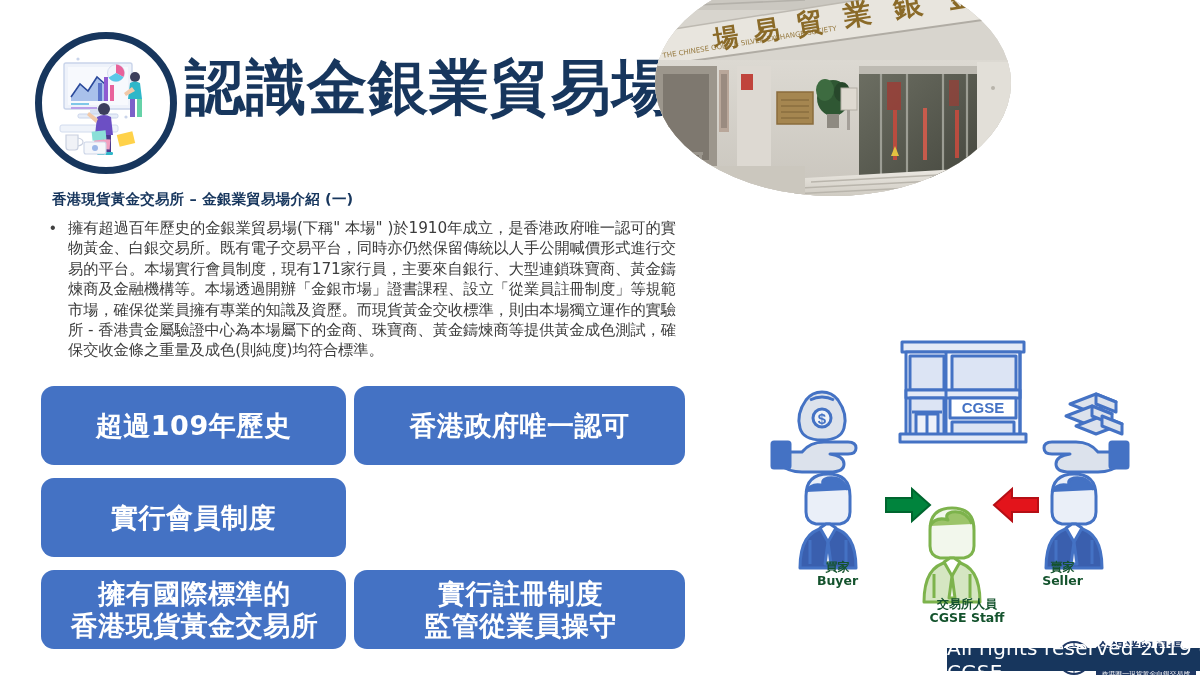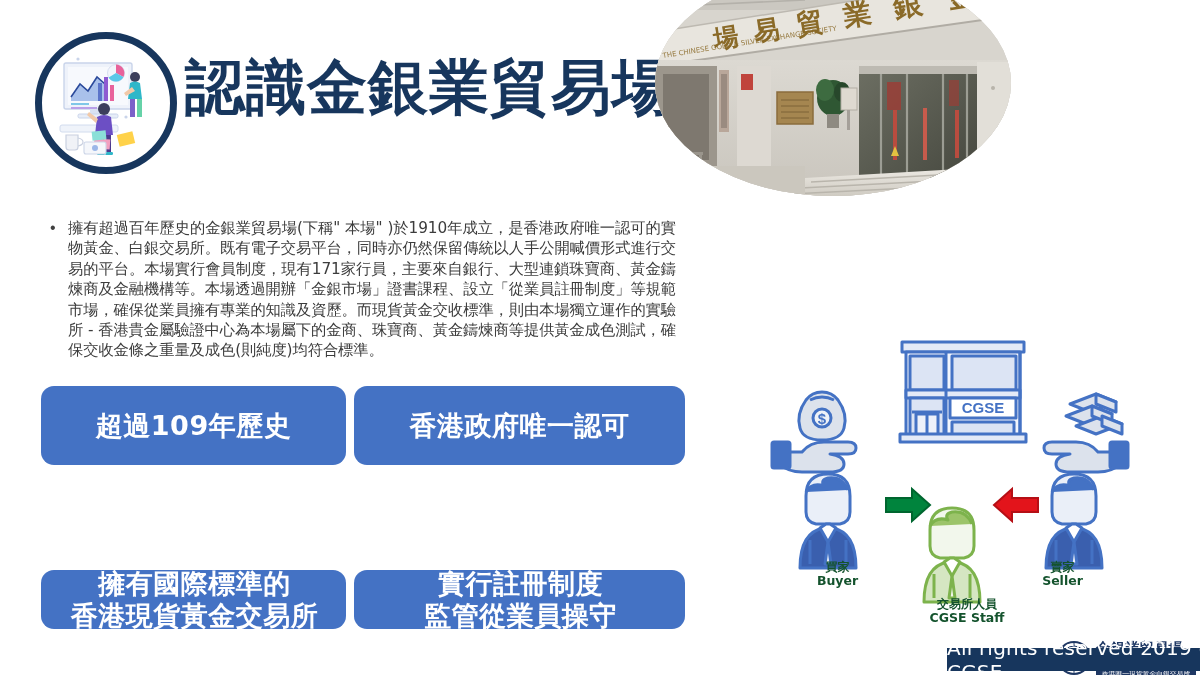--- a/index.html
+++ b/index.html
@@ -83,21 +83,21 @@
     font-family:"DejaVu Sans","Liberation Sans",sans-serif;
     letter-spacing:.5px;
     box-sizing:border-box;
     padding:2px 6px;
   }
   .fbox .l{display:block;}
   .col-l{left:0;width:305px;margin-left:8px;}
   .col-r{left:321px;width:331px;}
   .row-1{top:0;height:79px;}
   .row-2{top:92px;height:79px;}
-  .row-3{top:184px;height:59px;padding-left:8px;}
+  .row-3{top:184px;height:79px;padding-left:8px;}
 
   
   .diagram{position:absolute;left:770px;top:330px;width:430px;height:310px;}
   .diagram svg{display:block;}
 
   .dlabel{
     position:absolute;text-align:center;
     color:#14532d;font-weight:bold;
     font-family:"DejaVu Sans","Liberation Sans",sans-serif;
     line-height:14px;
@@ -289,40 +289,46 @@
       <rect x="0" y="196" width="150" height="30" fill="#cbc7be"></rect>
 
       <rect x="26" y="182" width="22" height="3" fill="#9a958c"></rect>
       <rect x="28" y="185" width="3" height="12" fill="#9a958c"></rect>
       <rect x="44" y="185" width="3" height="12" fill="#9a958c"></rect>
 
       <path d="M236 186 l4 -10 l4 10 Z" fill="#e2c341"></path>
     </svg>
   </div>
 
+  <div class="subheading">香港現貨黃金交易所 – 金銀業貿易場介紹 (一)</div>
 
   <div class="bullet-row">
     <div class="bullet-dot">•</div>
     <div class="body-text">擁有超過百年歷史的金銀業貿易場(下稱" 本場" )於1910年成立，是香港政府唯一認可的實物黃金、白銀交易所。既有電子交易平台，同時亦仍然保留傳統以人手公開喊價形式進行交易的平台。本場實行會員制度，現有171家行員，主要來自銀行、大型連鎖珠寶商、黃金鑄煉商及金融機構等。本場透過開辦「金銀市場」證書課程、設立「從業員註冊制度」等規範市場，確保從業員擁有專業的知識及資歷。而現貨黃金交收標準，則由本場獨立運作的實驗所 - 香港貴金屬驗證中心為本場屬下的金商、珠寶商、黃金鑄煉商等提供黃金成色測試，確保交收金條之重量及成色(則純度)均符合標準。</div>
   </div>
 
   <div class="boxes">
 
     <div class="fbox col-l row-1">
       <span>
           <span class="l">超過109年歷史</span>
         </span>
     </div>
 
     <div class="fbox col-r row-1">
       <span>
         <span class="l">香港政府唯一認可</span>
       </span>
     </div>
 
+    <div class="fbox col-l row-2">
+      <span>
+          <span class="l">實行會員制度</span>
+        </span>
+    </div>
 
 
     <div class="fbox col-l row-3">
       <span>
         <span class="l">擁有國際標準的</span>
         <span class="l">香港現貨黃金交易所</span>
       </span>
     </div>
 
     <div class="fbox col-r row-3">

